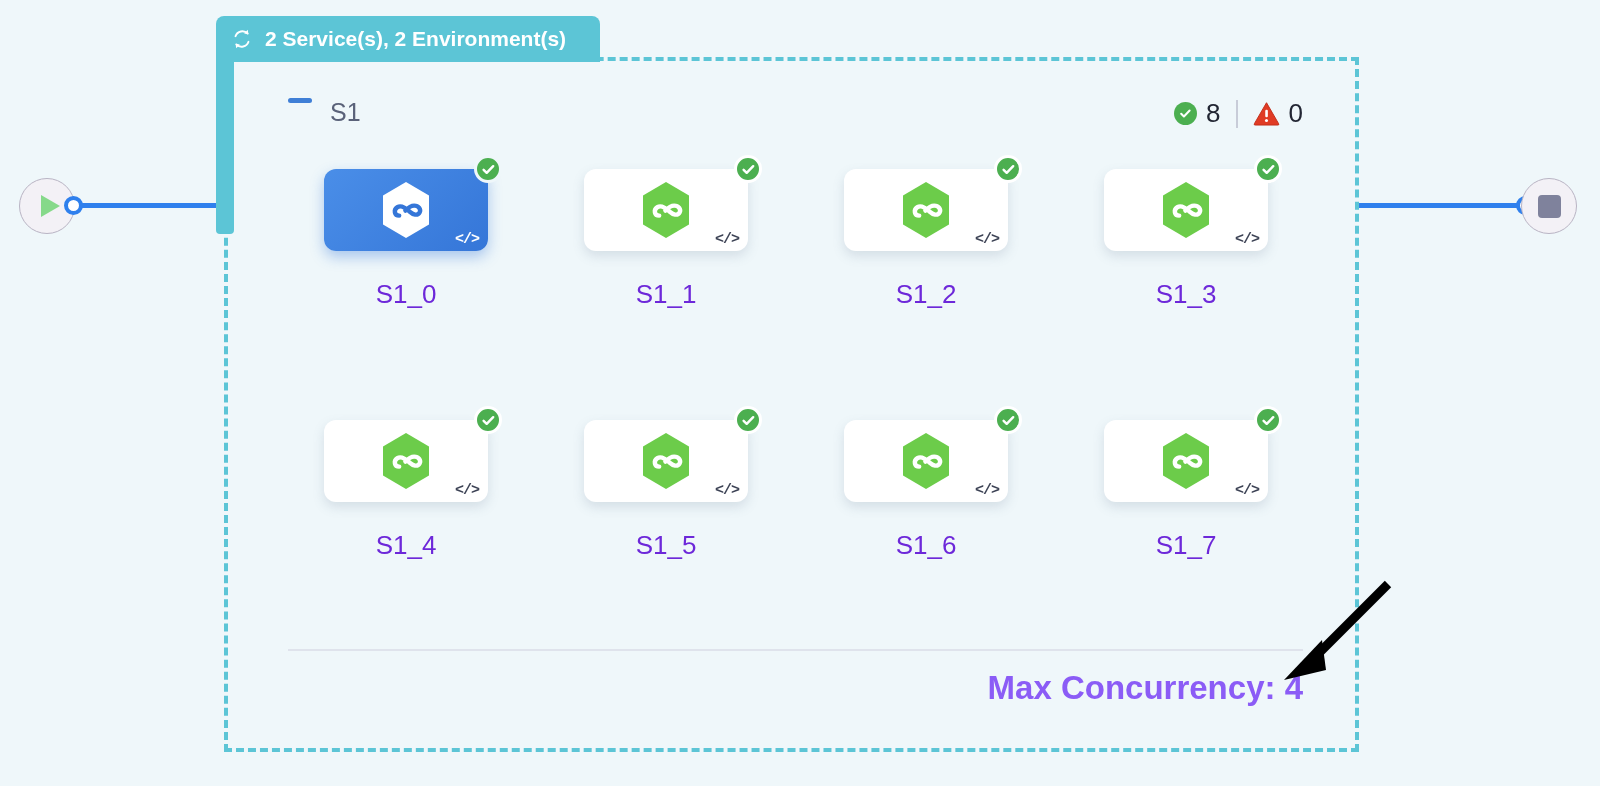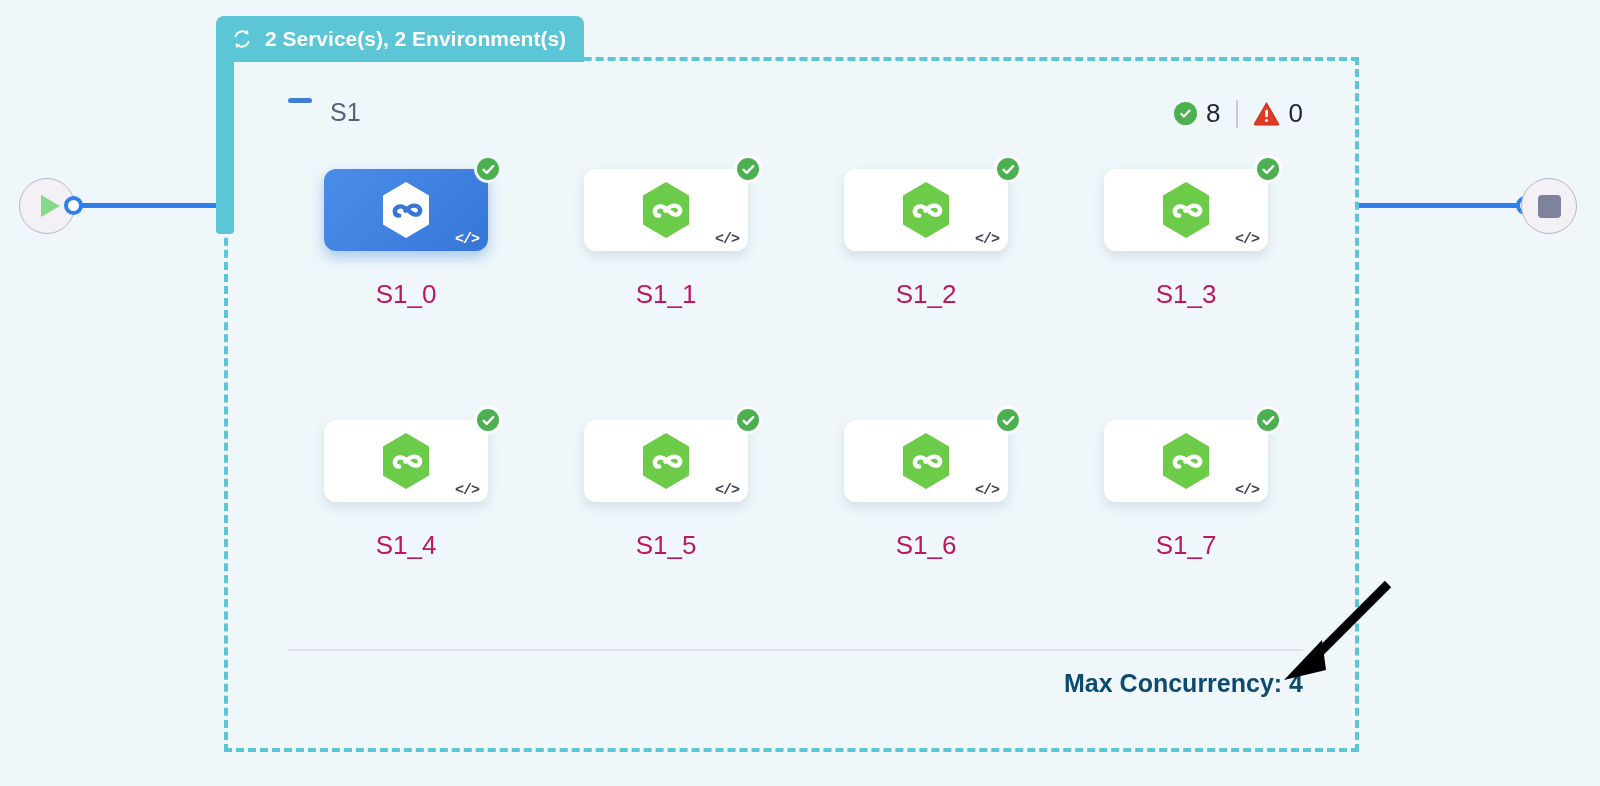--- a/index.html
+++ b/index.html
@@ -64,21 +64,21 @@
     position: absolute;
     left: 224px; top: 57px;
     width: 1135px; height: 695px;
     border: 4px dashed #5cc5d6;
     background: transparent;
   }
   #group-tab {
     position: absolute;
     left: 216px; top: 16px;
     height: 46px;
-    padding: 0 18px 0 14px;
+    padding: 0 34px 0 14px;
     background: #5cc5d6;
     border-radius: 8px 8px 0 0;
     display: flex; align-items: center; gap: 11px;
     color: #ffffff;
     font-size: 21px;
     font-weight: bold;
     z-index: 4;
     white-space: nowrap;
   }
   #group-tab svg { display: block; }
@@ -174,38 +174,38 @@
     width: 28px; height: 28px;
     border-radius: 50%;
     background: #4caf50;
     border: 3px solid #ffffff;
     display: flex; align-items: center; justify-content: center;
   }
   .node-card.selected .check-badge { border-color: #eff7fa; }
   .node-label {
     margin-top: 28px;
     font-size: 26px;
-    color: #be185d;
+    color: #6d28d9;
   }
 
   
   #footer-divider {
     position: absolute;
     left: 60px; top: 588px;
     width: 1015px; height: 2px;
     background: #dfe3ec;
   }
   #max-concurrency {
     position: absolute;
     left: 60px; top: 608px;
     width: 1015px;
     text-align: right;
-    font-size: 25px;
+    font-size: 33px;
     font-weight: bold;
-    color: #0c4a6e;
+    color: #8b5cf6;
   }
 
   
   #annotation-arrow {
     position: absolute;
     left: 1270px; top: 578px;
     z-index: 6;
     pointer-events: none;
   }
 </style>

